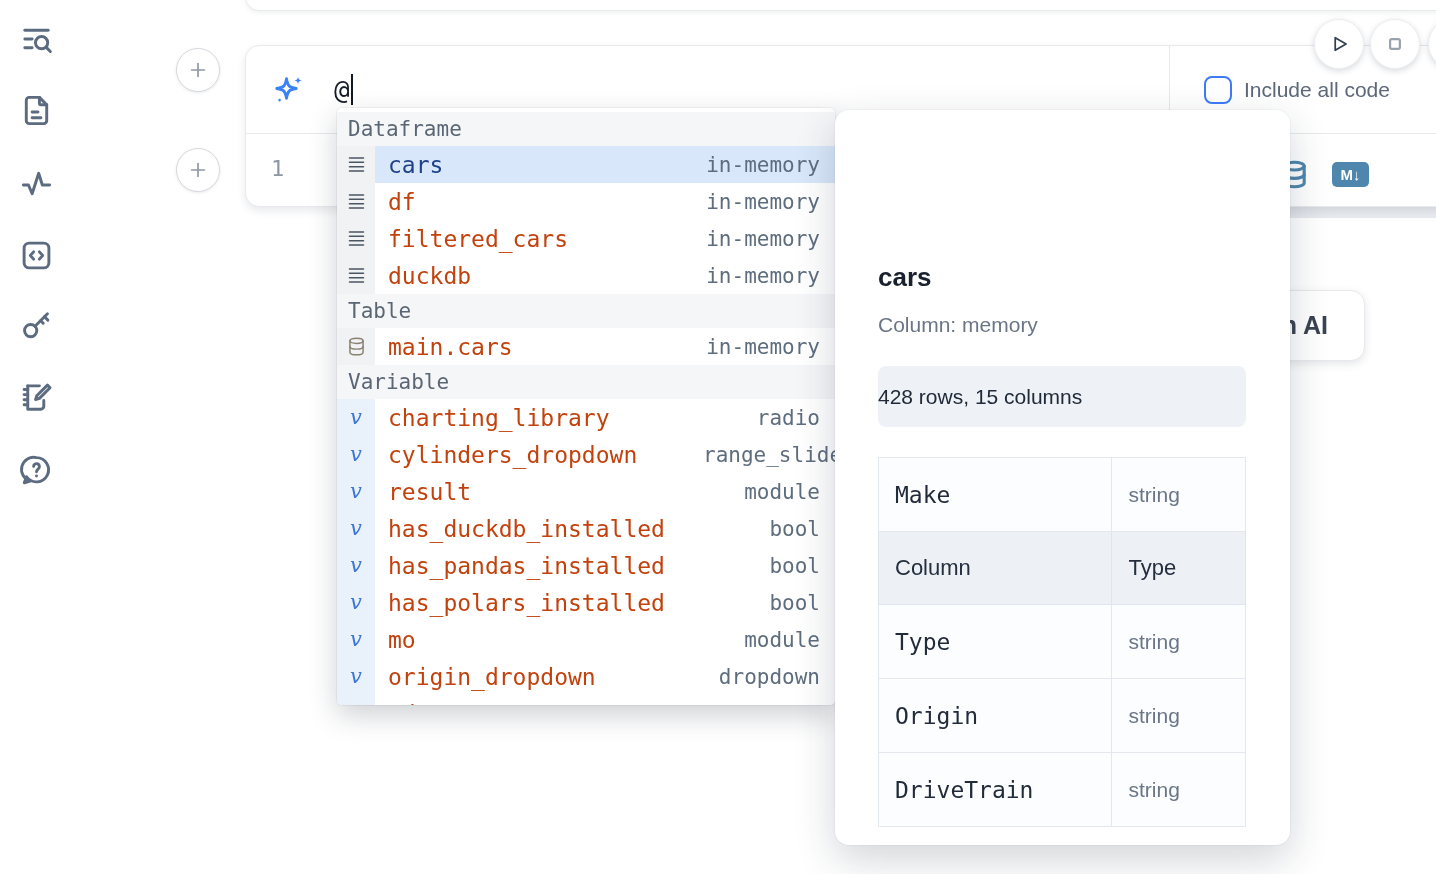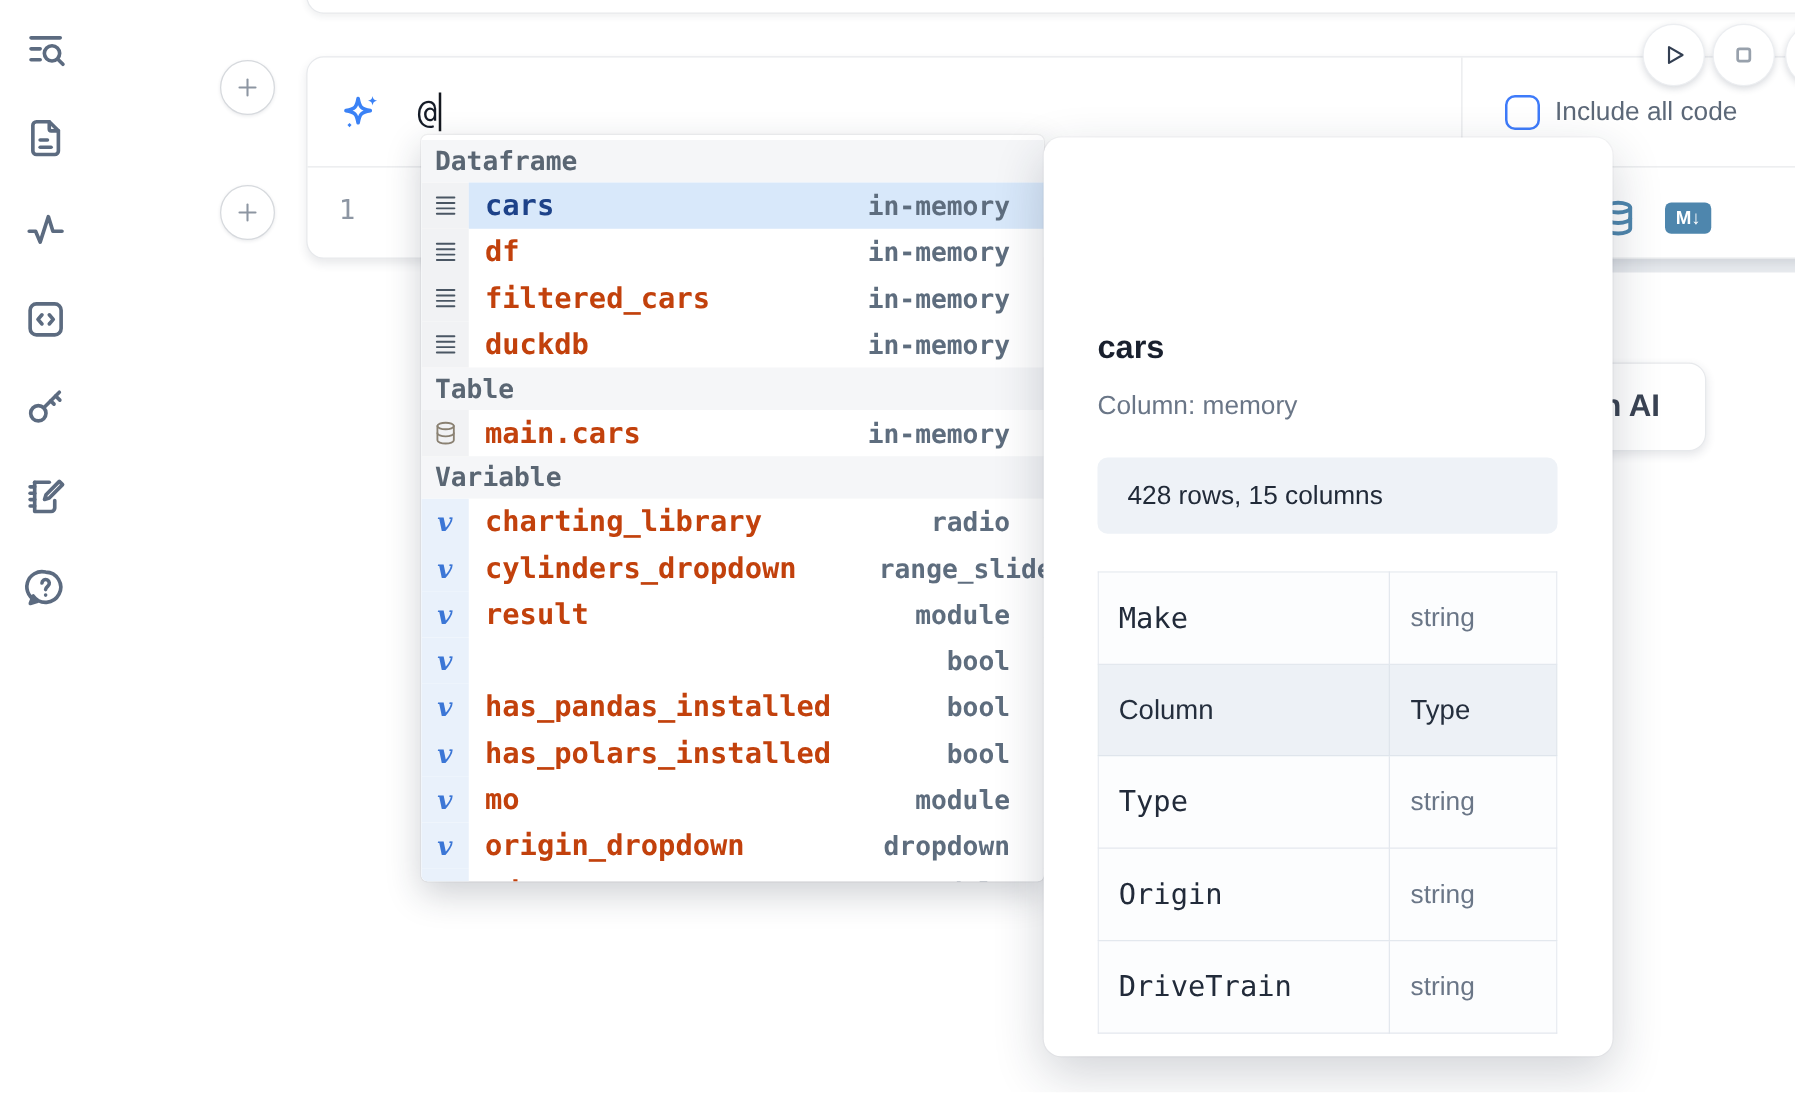--- a/index.html
+++ b/index.html
@@ -41,40 +41,40 @@
   .plus-btn  { position:absolute; left:176px; width:44px; height:44px; border-radius:50%; background:#fff; border:1.5px solid #d6d9dd; box-shadow:0 1px 3px rgba(40,50,70,.10); color:#8d96a2; display:flex; align-items:center; justify-content:center; cursor:pointer; }
   .plus-btn svg { width:22px; height:22px; }
 
   
   .out-strip { position:absolute; left:835px; right:0; top:207px; height:11px; background:#e7eaee; z-index:1; }
 
   
   .gen-ai { position:absolute; top:290px; right:71px; width:300px; height:71px; background:#fff; border:1px solid #e7e9ec; border-radius:14px; box-shadow:0 3px 8px rgba(40,50,70,.12); display:flex; align-items:center; justify-content:flex-end; padding-right:36px; font-weight:bold; font-size:25px; color:#3a4353; z-index:3; cursor:pointer; white-space:nowrap; overflow:hidden; }
 
   
-  .dropdown { position:absolute; left:337px; top:108px; width:498px; height:597px; background:#fff; border-radius:5px; box-shadow:0 10px 28px rgba(30,40,60,.22), 0 0 0 1px rgba(30,40,60,.05); z-index:20; overflow:hidden; padding-top:4px; font-family:"DejaVu Sans Mono", monospace;font-weight:bold; }
+  .dropdown { position:absolute; left:337px; top:108px; width:498px; height:597px; background:#fff; border-radius:5px; box-shadow:0 10px 28px rgba(30,40,60,.22), 0 0 0 1px rgba(30,40,60,.05); z-index:20; overflow:hidden; padding-top:4px; font-family:"DejaVu Sans Mono", monospace; }
   .ac-header { height:34px; background:#f5f6f8; color:#5a6673; font-size:21px; display:flex; align-items:center; padding-left:11px; }
   .ac-row { height:37px; display:flex; align-items:stretch; background:#fff; cursor:pointer; }
   .ac-ico { width:38px; flex:none; display:flex; align-items:center; justify-content:center; }
   .ac-ico.g { background:#f1f2f4; }
   .ac-ico.b { background:#e9f1fb; }
   .ac-ico svg { width:21px; height:21px; }
   .var-v { font-family:"DejaVu Serif", serif; font-style:italic; font-size:21px; color:#3b76d6; line-height:1; }
   .ac-body { flex:1; display:flex; align-items:center; min-width:0; }
   .ac-row.sel .ac-body { background:#d8e8fa; }
   .ac-name { margin-left:13px; font-size:23px; color:#c2410c; white-space:nowrap; }
   .ac-row.sel .ac-name { color:#1d4289; }
-  .ac-type { margin-left:auto; padding-right:27px; font-size:21px; color:#5e6d7e; white-space:nowrap; }
+  .ac-type { margin-left:auto; padding-right:15px; font-size:21px; color:#5e6d7e; white-space:nowrap; }
   .ac-type.clipped { margin-left:auto; width:132px; overflow:hidden; padding-right:0; text-align:left; flex:none; }
 
   
   .panel { position:absolute; left:835px; top:110px; width:455px; height:735px; background:#fff; border-radius:14px; box-shadow:0 14px 40px rgba(30,40,60,.20), 0 0 0 1px rgba(30,40,60,.03); z-index:30; }
   .panel-title { position:absolute; left:43px; top:152px; font-size:26px; font-weight:bold; color:#19202e; }
   .panel-source { position:absolute; left:43px; top:203px; font-size:21px; color:#6a7687; }
-  .shape-badge { position:absolute; left:43px; top:256px; width:368px; height:61px; background:#eef2f7; border-radius:8px; display:flex; align-items:center; padding-left:24px; font-size:21px; color:#212a38; }
+  .shape-badge { position:absolute; left:43px; top:256px; width:368px; height:61px; background:#eef2f7; border-radius:8px; display:flex; align-items:center; padding-left:0; font-size:21px; color:#212a38; }
   .schema-wrap { position:absolute; left:43px; top:347px; width:368px; height:463px; overflow:hidden; }
   .schema { width:368px; border-collapse:collapse; }
   .schema th { height:73px; background:#edf1f6; border:1px solid #dfe5ec; font-weight:normal; font-size:22px; color:#242e3d; text-align:left; padding-left:16px; }
   .schema td { height:74px; background:#fcfdfe; border:1px solid #e3e8ee; padding-left:16px; }
   .schema td.cname { font-family:"DejaVu Sans Mono", monospace; font-size:23px; color:#222b3a; }
   .schema td.ctype { font-size:21px; color:#6a7687; }
   .schema col.c1 { width:234px; }
   .schema col.c2 { width:134px; }
 </style>
 </head>
@@ -306,20 +306,21 @@
       <span class="ac-body">
           <span class="ac-name">result</span>
           <span class="ac-type">module</span>
         </span>
     </div>
     <div class="ac-row">
       <span class="ac-ico b">
           <span class="var-v">v</span>
         </span>
       <span class="ac-body">
+          <span class="ac-name">has_duckdb_installed</span>
           <span class="ac-type">bool</span>
         </span>
     </div>
     <div class="ac-row">
       <span class="ac-ico b">
           <span class="var-v">v</span>
         </span>
       <span class="ac-body">
           <span class="ac-name">has_pandas_installed</span>
           <span class="ac-type">bool</span>

